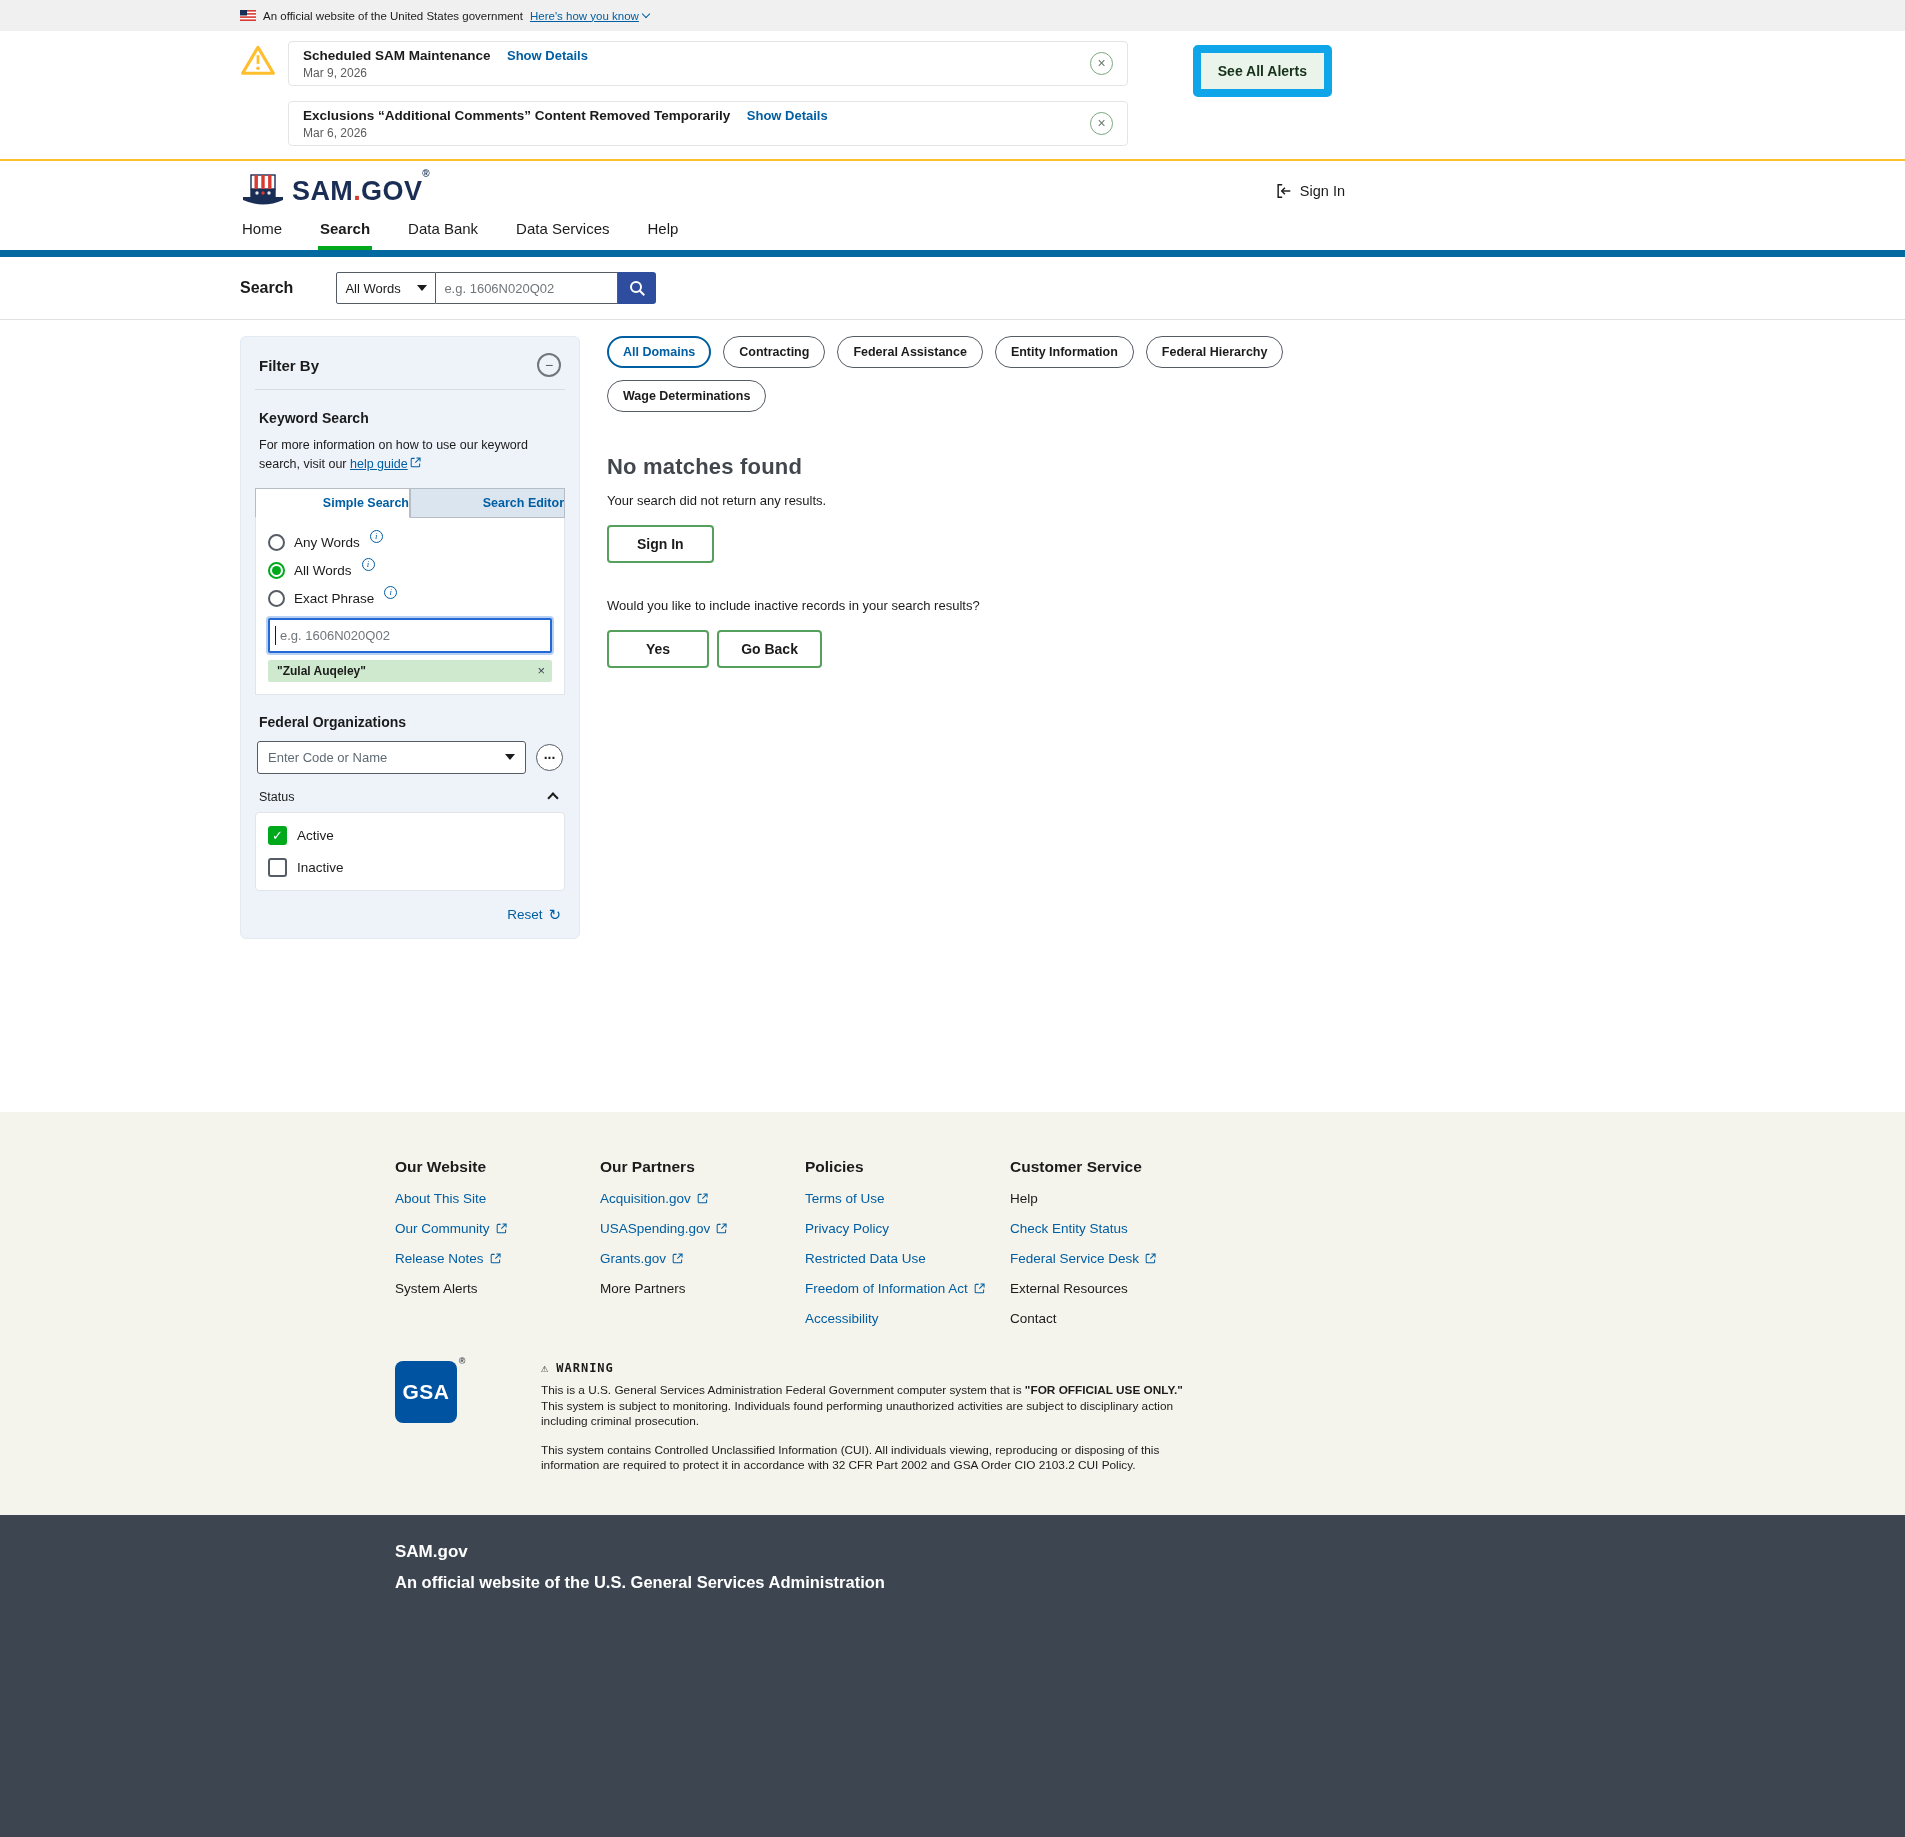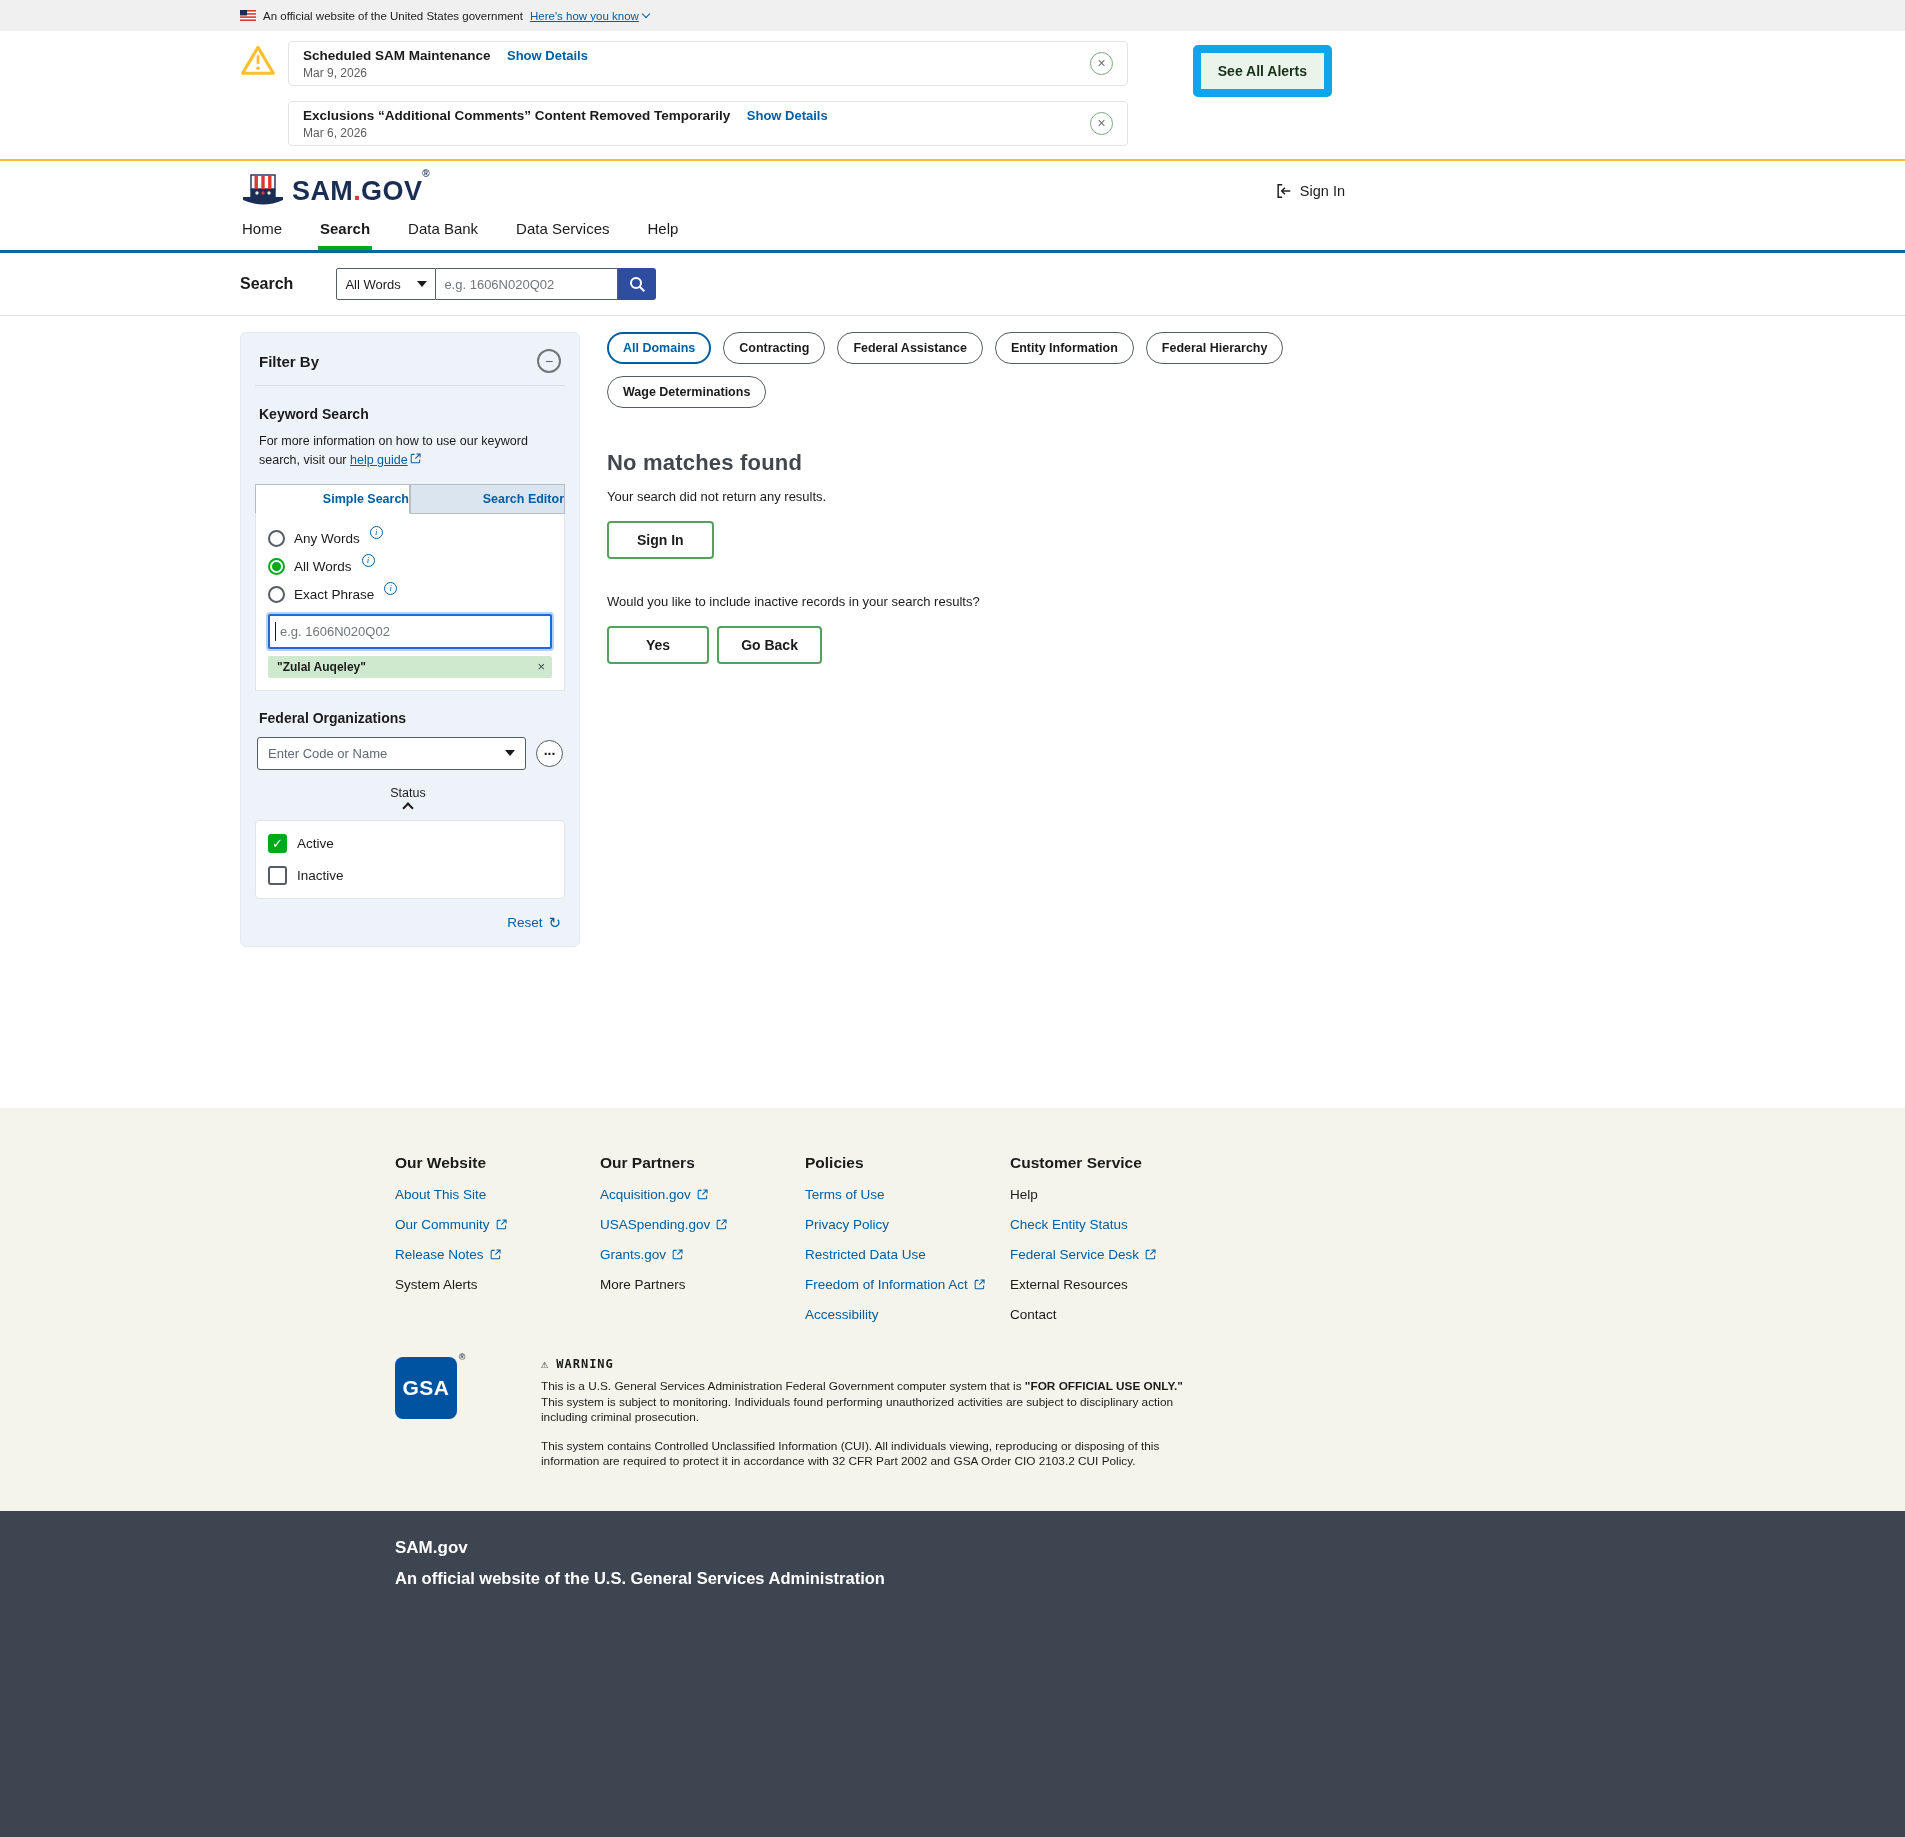--- a/index.html
+++ b/index.html
@@ -26,21 +26,21 @@
 
   
   .site-header { display:flex; align-items:center; justify-content:space-between; padding:13px 560px 9px 240px; }
   .logo { display:flex; align-items:center; gap:6px; }
   .logo-text { font-size:27px; font-weight:800; color:#1a2e55; letter-spacing:.4px; line-height:1; }
   .logo-dot { color:#d83933; }
   .logo-reg { font-size:10px; color:#1a2e55; vertical-align:top; position:relative; top:-9px; }
   .sign-in { display:flex; align-items:center; gap:7px; font-size:14.5px; color:#1b1b1b; }
 
   
-  .main-nav { display:flex; gap:34px; padding-left:240px; border-bottom:3px solid #0369a1; }
+  .main-nav { display:flex; gap:34px; padding-left:240px; border-bottom:7px solid #0369a1; }
   .nav-item { font-size:15px; padding:3px 2px 9px; border-bottom:4px solid transparent; color:#1b1b1b; }
   .nav-item.active { font-weight:bold; border-bottom-color:#00a91c; }
 
   
   .search-row { display:flex; align-items:center; gap:43px; padding:15px 0 15px 240px; border-bottom:1px solid #dfe1e2; }
   .search-label { font-weight:bold; font-size:16px; }
   .search-controls { display:flex; }
   .mode-select { width:100px; height:32px; border:1px solid #565c65; border-radius:2px 0 0 2px; background:#fff; display:flex; align-items:center; justify-content:space-between; padding:0 8px; font-size:13px; }
   .caret-down { width:0; height:0; border-left:5px solid transparent; border-right:5px solid transparent; border-top:6px solid #1b1b1b; }
   .search-input { width:182px; height:32px; border:1px solid #565c65; border-left:none; padding:0 8px; font-size:13px; font-family:inherit; }
@@ -69,21 +69,21 @@
   .info-icon { width:13px; height:13px; border-radius:50%; border:1px solid #005ea2; color:#005ea2; font-size:9px; font-style:italic; font-family:"Liberation Serif",serif; display:inline-flex; align-items:center; justify-content:center; position:relative; top:-6px; margin-left:1px; cursor:pointer; }
   .kw-input-wrap { position:relative; margin-top:5px; }
   .kw-input { width:100%; height:35px; border:2px solid #2468d6; border-radius:2px; padding:0 8px 0 10px; font-size:13px; font-family:inherit; box-shadow:0 0 0 2px #b8d0f2; }
   .kw-caret { position:absolute; left:7px; top:8px; width:1px; height:19px; background:#1b1b1b; }
   .chip { margin-top:7px; background:#cfe9cf; display:flex; align-items:center; justify-content:space-between; padding:4px 7px 4px 9px; font-size:12px; font-weight:bold; border-radius:2px; }
   .chip-remove { font-size:13px; color:#3d4551; line-height:1; }
   .fo-heading { font-weight:bold; font-size:14px; margin:19px 4px 11px; }
   .org-row { display:flex; align-items:center; gap:10px; margin:0 2px 14px 2px; }
   .org-select { flex:1; height:33px; background:#fff; border:1px solid #565c65; border-radius:3px; display:flex; align-items:center; justify-content:space-between; padding:0 10px; font-size:13px; color:#5f6a74; }
   .more-btn { width:27px; height:27px; border-radius:50%; border:1px solid #565c65; background:#fff; font-size:14px; font-weight:bold; color:#1b1b1b; display:flex; align-items:center; justify-content:center; line-height:0; padding-bottom:6px; }
-  .status-header { display:flex; justify-content:space-between; align-items:center; font-size:12.5px; padding:2px 8px 8px 4px; cursor:pointer;flex-direction:column; }
+  .status-header { display:flex; justify-content:space-between; align-items:flex-start; font-size:12.5px; padding:2px 8px 8px 4px; cursor:pointer; }
   .chev-up { width:8px; height:8px; border-top:2px solid #1b1b1b; border-right:2px solid #1b1b1b; transform:rotate(-45deg); margin-top:4px; }
   .status-box { background:#fff; border:1px solid #e1e5ea; border-radius:4px; padding:13px 12px; }
   .check-row { display:flex; align-items:center; gap:10px; font-size:13.5px; cursor:pointer; }
   .check-row + .check-row { margin-top:13px; }
   .checkbox { width:19px; height:19px; border:2px solid #565c65; border-radius:3px; background:#fff; flex:0 0 19px; }
   .checkbox.checked { background:#00a91c; border-color:#00a91c; color:#fff; font-size:13px; display:flex; align-items:center; justify-content:center; }
   .reset-row { display:flex; justify-content:flex-end; margin-top:15px; padding-right:4px; }
   .reset-link { color:#005ea2; font-size:13.5px; display:flex; align-items:center; gap:6px; }
   .reset-icon { font-size:15px; font-family:"DejaVu Sans",sans-serif; }
 

